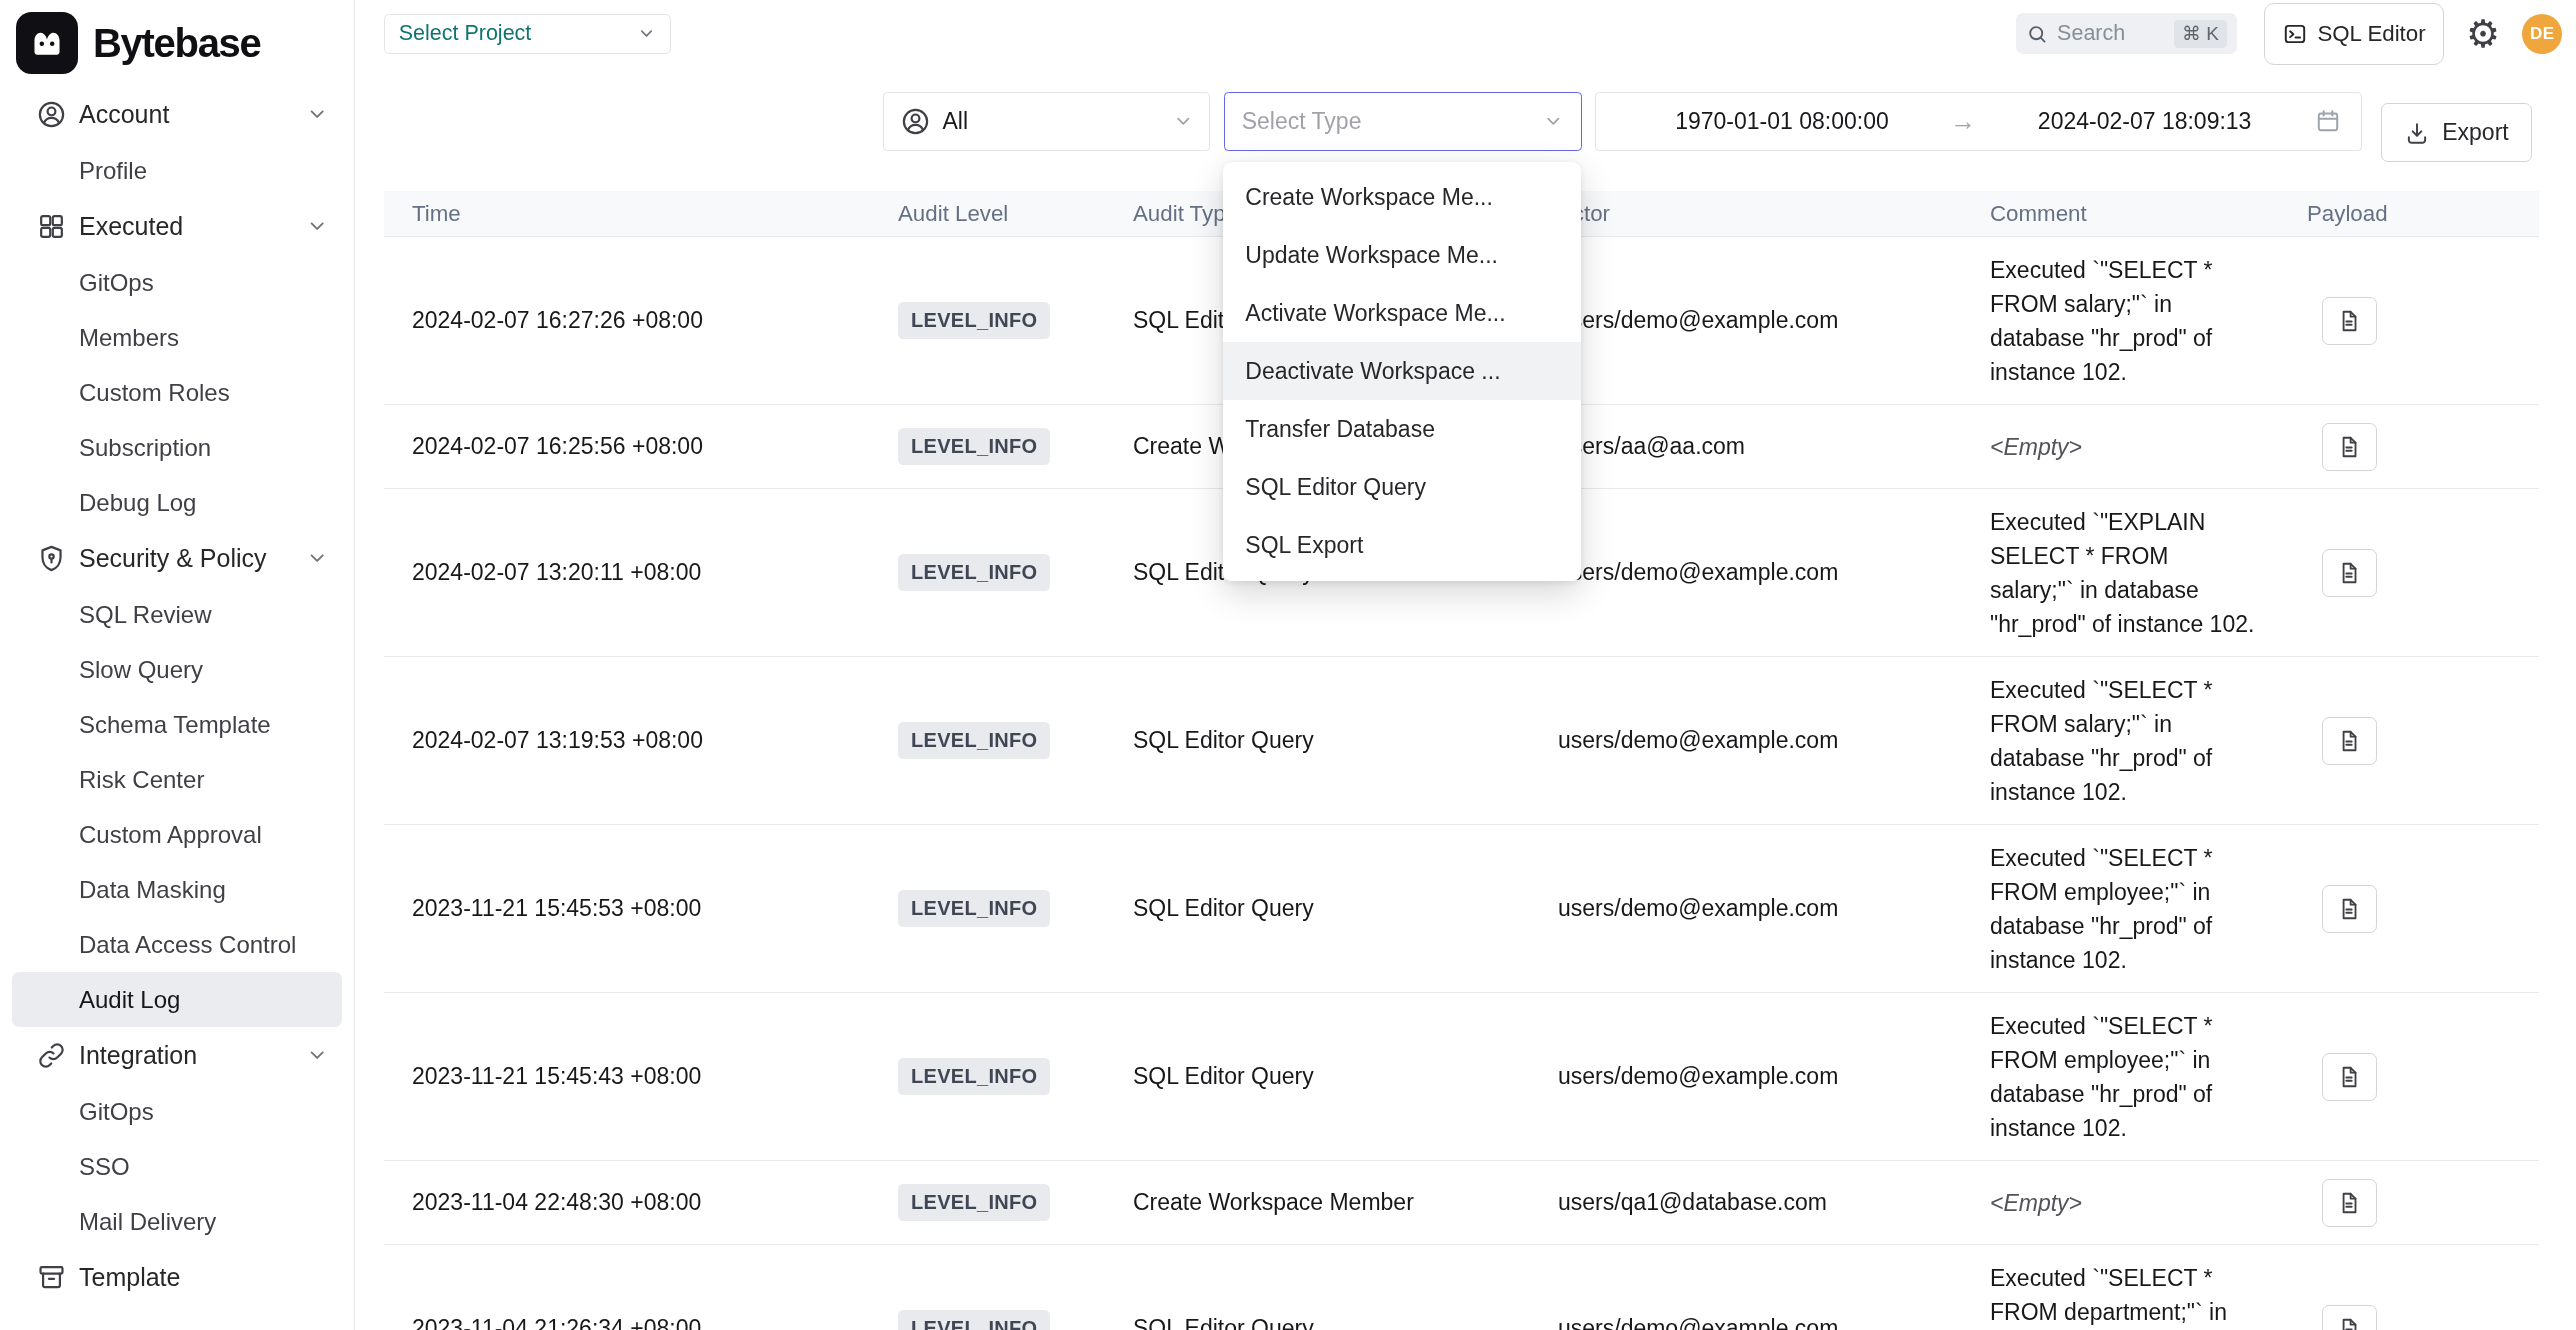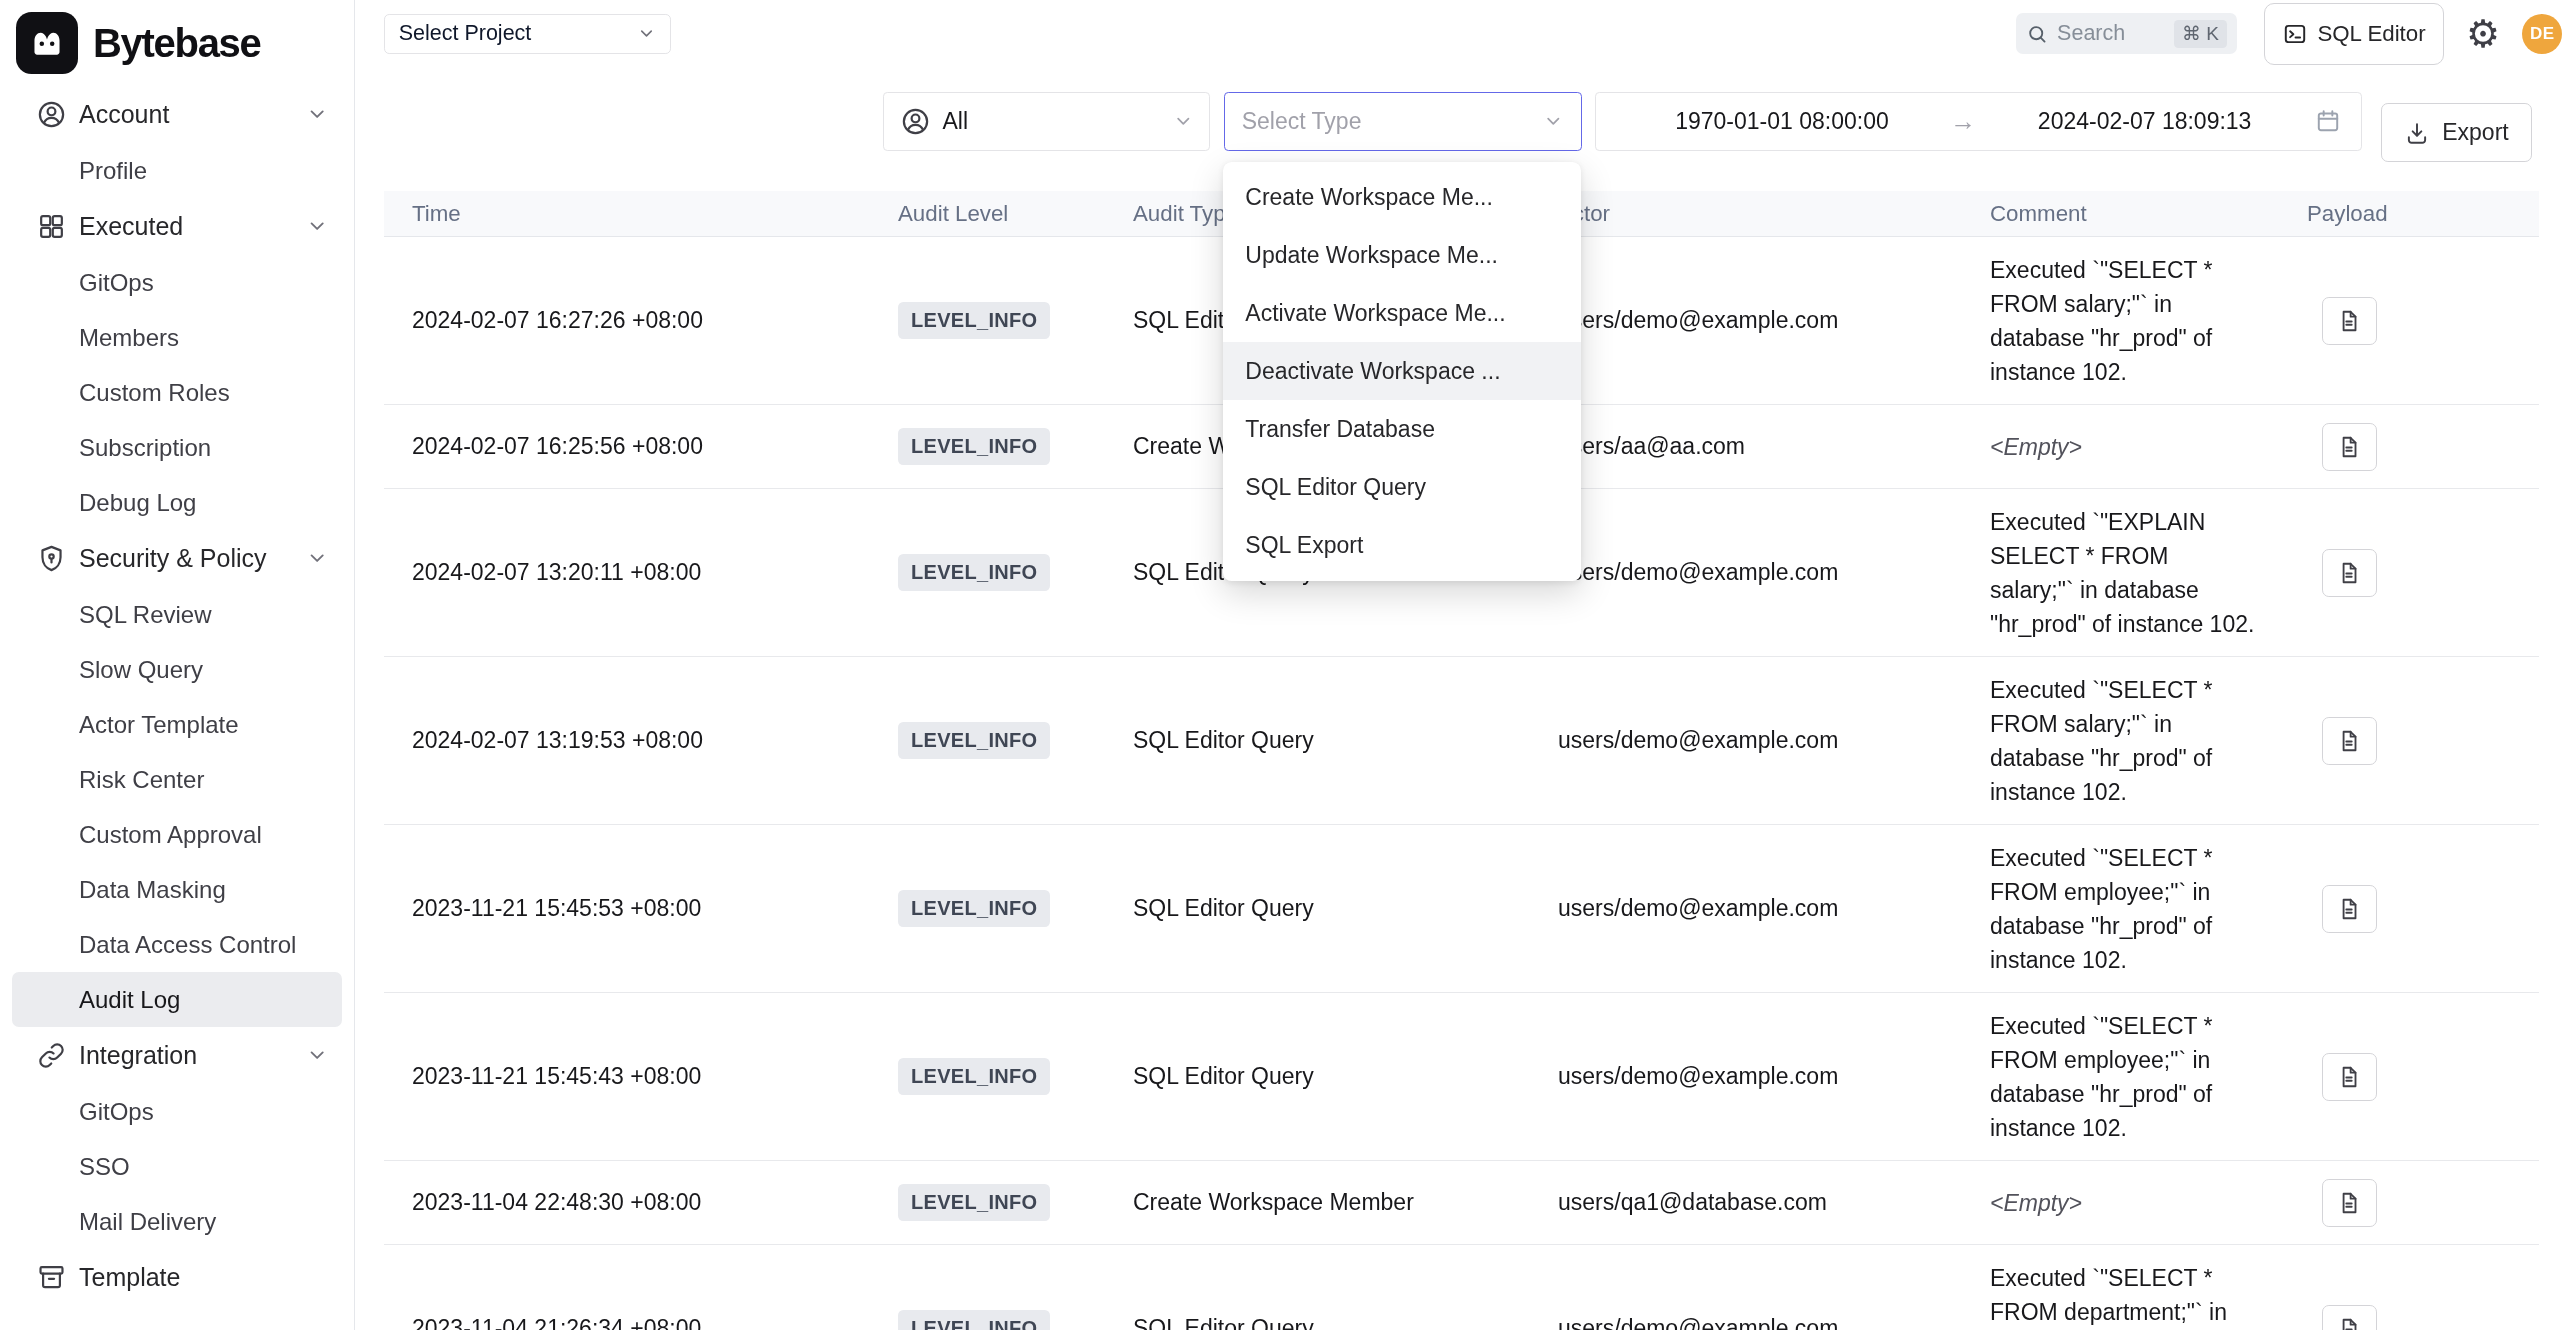--- a/index.html
+++ b/index.html
@@ -19,21 +19,21 @@
   .nav-icon svg{width:100%;height:100%;}
   .nav-label{font-size:25px;font-weight:500;color:#27272a;flex:1;white-space:nowrap;}
   .chev{width:22.3px;height:22.3px;color:#71717a;flex:none;}
   .chev svg{width:100%;height:100%;}
   .nav-item{display:flex;align-items:center;height:55px;padding-left:67px;border-radius:6.9px;font-size:24px;color:#3f3f46;cursor:pointer;white-space:nowrap;}
   .nav-item.active{background:#ebecef;color:#18181b;}
 
   
   .main{flex:1;display:flex;flex-direction:column;position:relative;min-width:0;}
   .topbar{height:57px;display:flex;align-items:center;justify-content:space-between;padding:10.3px 13.7px 0 29px;}
-  .project-select{width:287px;height:40px;border:0.9px solid #e4e4e7;border-radius:5.2px;display:flex;align-items:center;padding:0 13.7px;font-size:21.5px;color:#0f172a;cursor:pointer;}
+  .project-select{width:287px;height:40px;border:0.9px solid #e4e4e7;border-radius:5.2px;display:flex;align-items:center;padding:0 13.7px;font-size:21.5px;color:#0f766e;cursor:pointer;}
   .project-select .chev{margin-left:auto;width:19px;height:19px;}
   .topbar-right{display:flex;align-items:center;gap:22.3px;}
   .search-pill{width:221px;height:41px;background:#eef0f3;border-radius:6.9px;display:flex;align-items:center;gap:8.6px;padding:0 10.3px;font-size:21.5px;color:#868e98;cursor:pointer;}
   .search-icon{width:22.3px;height:22.3px;color:#57606a;flex:none;}
   .search-icon svg{width:100%;height:100%;}
   .kbd{background:#e0e3e8;border-radius:4.3px;padding:2.6px 7.7px;font-size:19px;color:#5f6670;margin-left:auto;white-space:nowrap;}
   .sqled-btn{height:62px;border:0.9px solid #d4d4d8;background:#fff;border-radius:10px;display:flex;align-items:center;gap:9px;padding:0 17px;font-size:22.3px;color:#27272a;cursor:pointer;margin-left:5.2px;}
   .sqled-icon{width:26px;height:26px;color:#27272a;}
   .sqled-icon svg{width:100%;height:100%;}
   .gear{font-size:38px;color:#3f3f46;line-height:1;cursor:pointer;user-select:none;}
@@ -172,21 +172,21 @@
 
         <div class="nav-item">
           <span>SQL Review</span>
         </div>
 
         <div class="nav-item">
           <span>Slow Query</span>
         </div>
 
         <div class="nav-item">
-          <span>Actor Template</span>
+          <span>Schema Template</span>
         </div>
 
         <div class="nav-item">
           <span>Risk Center</span>
         </div>
 
         <div class="nav-item">
           <span>Custom Approval</span>
         </div>
 

